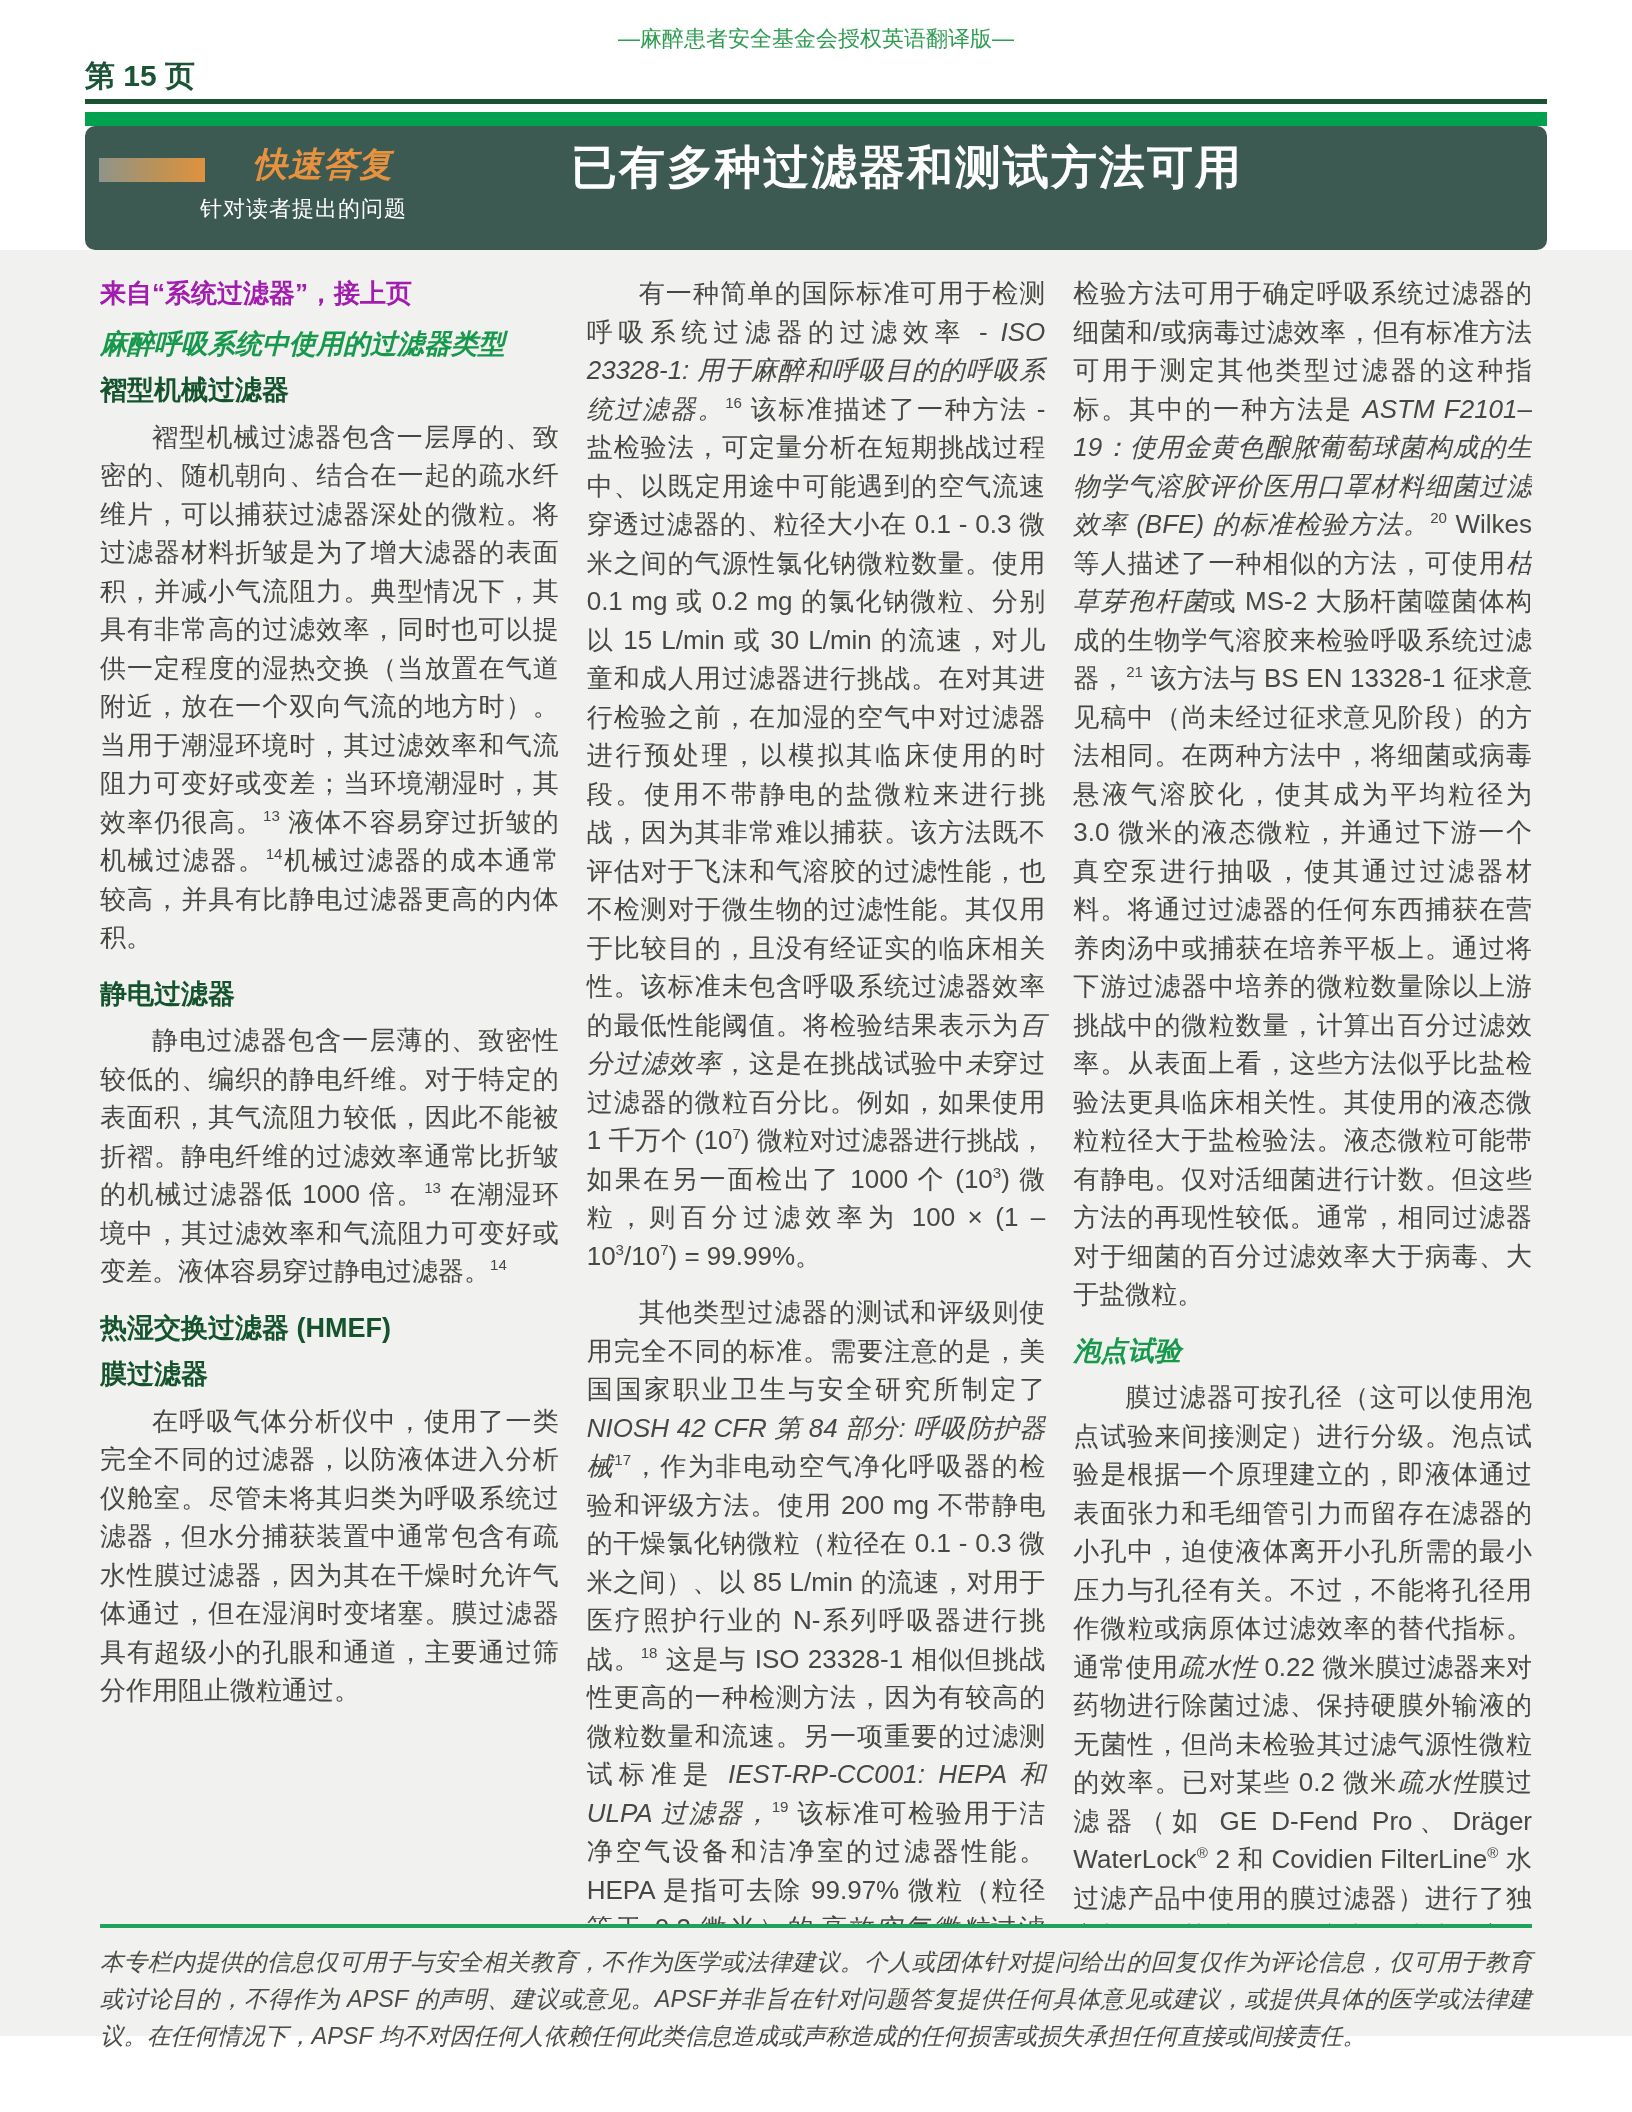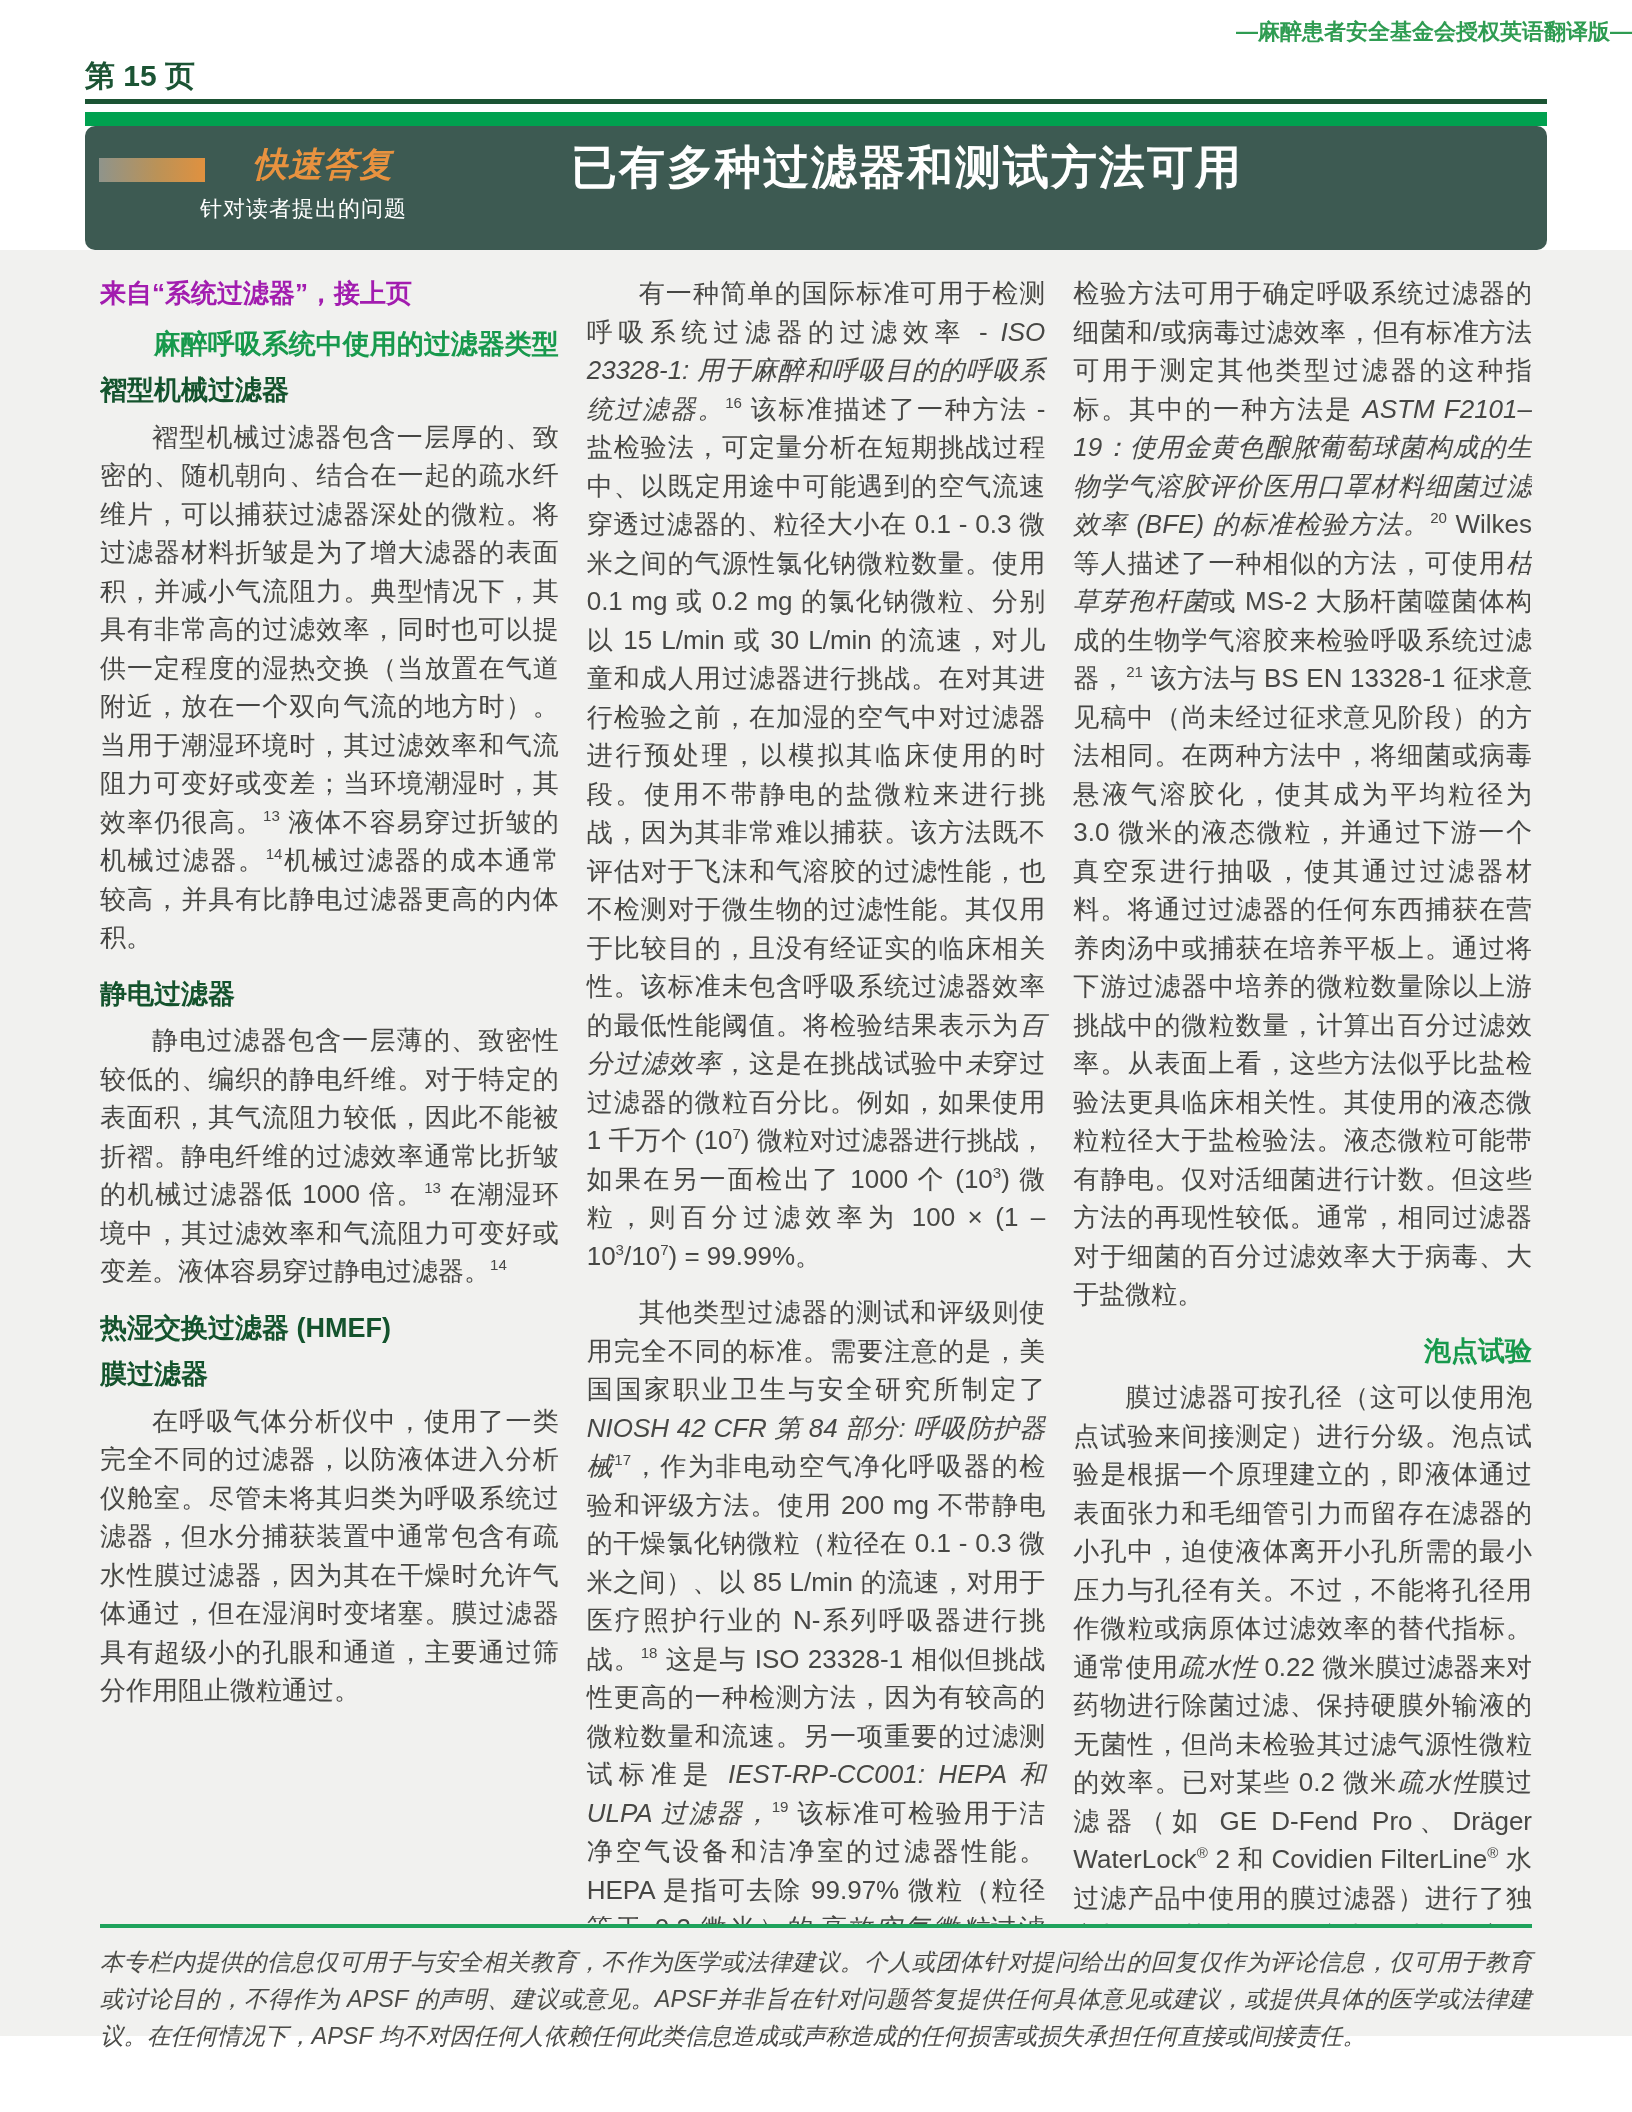--- a/index.html
+++ b/index.html
@@ -1,20 +1,20 @@
 <!DOCTYPE html>
 <html lang="zh"><head>
 <meta charset="utf-8">
 <style>
   html,body{margin:0;padding:0;background:#ffffff;}
   .page{position:relative;width:1632px;height:2112px;background:#ffffff;overflow:hidden;
         font-family:"Liberation Sans","DejaVu Sans",sans-serif;color:#474744;}
 
-  .top-label{position:absolute;top:17px;left:0;width:100%;text-align:right;
-             font-size:22px;font-weight:700;color:#2f9c52;}
+  .top-label{position:absolute;top:24px;left:0;width:100%;text-align:center;
+             font-size:22px;font-weight:400;color:#2f9c52;}
 
   .header-row{position:absolute;top:56px;left:85px;right:85px;display:flex;
               justify-content:space-between;align-items:flex-end;
               font-size:30px;font-weight:700;color:#1b5434;}
   .header-rule{position:absolute;top:99px;left:85px;right:85px;height:5px;background:#1b5434;}
 
   .banner{position:absolute;top:112px;left:85px;right:85px;}
   .banner-strip{height:14px;background:#00a14f;}
   .banner-main{position:relative;height:124px;background:#3d5a52;border-radius:10px;}
   .grad-bar{position:absolute;left:14px;top:32px;width:106px;height:24px;
@@ -25,21 +25,21 @@
   .banner-title{position:absolute;left:486px;top:16px;margin:0;font-size:46px;line-height:1.1;
                 font-weight:800;color:#ffffff;letter-spacing:2px;}
 
   .content{position:absolute;top:250px;left:0;right:0;height:1786px;background:#f1f1ef;}
   .cols{position:absolute;top:24px;left:100px;right:100px;height:1652px;
         display:flex;gap:28px;overflow:hidden;}
   .col{flex:1 1 0;min-width:0;font-size:26px;line-height:38.5px;}
 
   .blk{margin:0;}
   .blk.lede{font-weight:700;color:#a21caf;margin:0 0 12px;}
-  .blk.hg{font-weight:700;color:#17994c;text-align:right;margin:10px 0 8px;font-size:27px;}
+  .blk.hg{font-weight:700;color:#17994c;text-align:left;margin:10px 0 8px;font-size:27px;font-style:italic;}
   .blk.hb{font-weight:700;color:#14532d;margin:4px 0 8px;font-size:27px;}
   .blk.p{text-align:justify;text-indent:2em;margin:0 0 18px;}
   .blk.pc{text-align:justify;margin:0 0 18px;}
   .blk sup{font-size:0.58em;line-height:0;vertical-align:super;}
   .blk i{font-style:italic;}
 
   .footer-rule{position:absolute;left:100px;right:100px;top:1674px;height:4px;background:#1fa35c;}
   .footer{position:absolute;left:100px;right:100px;top:1694px;font-size:23.5px;line-height:37px;
           font-style:italic;color:#4b4b47;text-align:justify;}
 </style>

